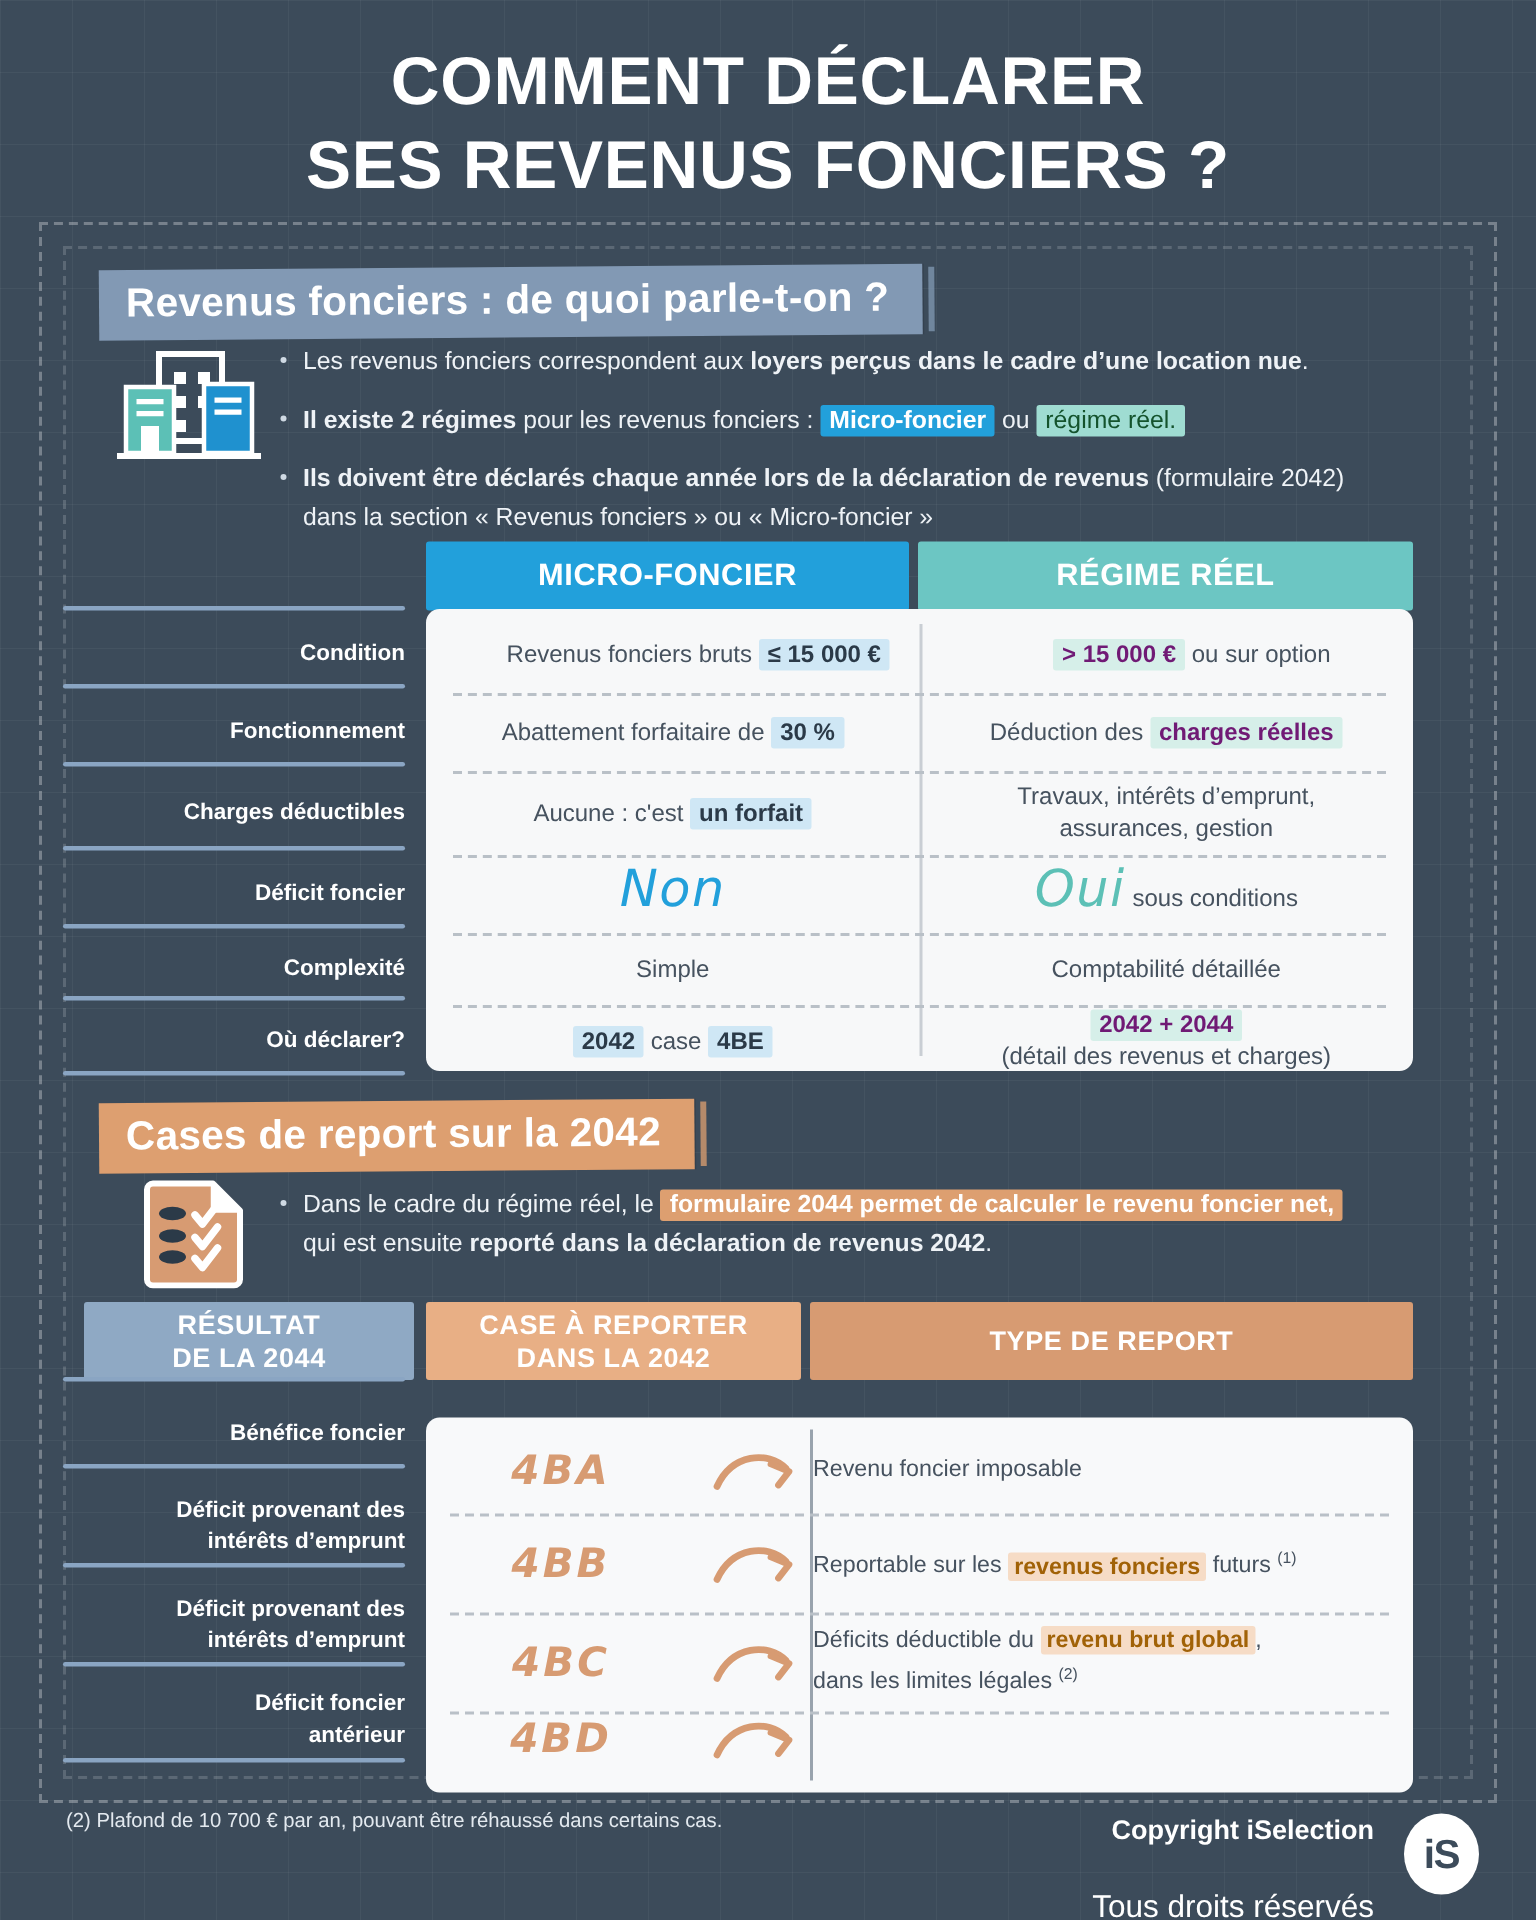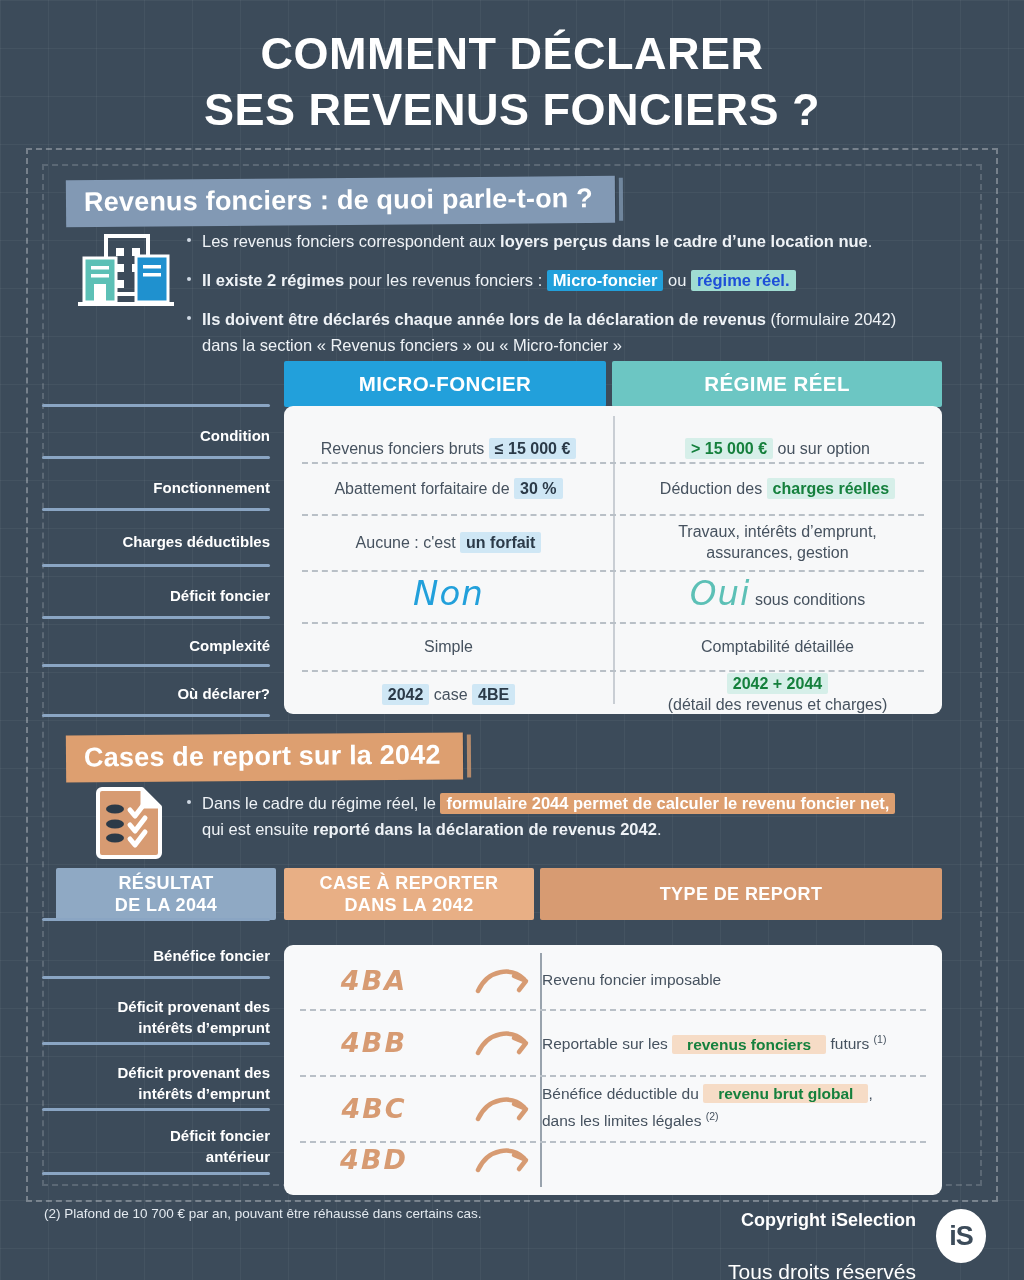--- a/index.html
+++ b/index.html
@@ -72,21 +72,21 @@
   .banner-orange{ background:#dd9f70; }
 
   
   .bullets { position:absolute; color:#eef2f6; font-size:16.5px; line-height:26px; }
   .bullets .row { position:relative; padding-left:17px; margin-bottom:13px; }
   .bullets .row:last-child { margin-bottom:0; }
   .dot { position:absolute; left:2px; top:10px; width:4px; height:4px; border-radius:50%; background:#cfd9e3; }
   .b { font-weight:bold; }
   .hl { padding:1px 6px 2px; border-radius:2px; }
   .hl-blue  { background:#22a0db; color:#fff; font-weight:bold; }
-  .hl-mint  { background:#9fdcd2; color:#1d4ed8; font-weight:bold;margin-top:38px; }
+  .hl-mint  { background:#9fdcd2; color:#14532d; font-weight:normal;margin-top:38px; }
   .hl-orange{ background:#dd9f70; color:#fff; font-weight:bold; }
 
   
   .icon-build { position:absolute; left:78px; top:232px; }
   .icon-clip  { position:absolute; left:96px; top:783px; }
 
   
   .cmp-head {
     position:absolute; top:361px; height:46px;
     color:#fff; font-weight:bold; font-size:20.5px; letter-spacing:.4px;
@@ -114,21 +114,21 @@
     position:absolute; left:18px; right:18px; height:0;
     border-top:2px dashed #b9c0c7;
   }
 
   .hand { font-family:"DejaVu Sans", sans-serif; font-size:34px; font-weight:normal;
           letter-spacing:1px; font-style:italic; }
   .hand-blue { color:#22a0db; }
   .hand-teal { color:#5cc0b6; }
 
   .cell .hl-lightblue { background:#cfe7f5; color:#2b3a48; font-weight:bold; padding:2px 6px; border-radius:2px; }
-  .cell .hl-lightmint { background:#d6efe9; color:#15803d; font-weight:bold; padding:2px 6px; border-radius:2px; }
+  .cell .hl-lightmint { background:#d6efe9; color:#701a75; font-weight:bold; padding:2px 6px; border-radius:2px; }
 
   
   .rowlabel {
     position:absolute; right:0; width:230px;
     text-align:right; color:#ffffff; font-weight:bold; font-size:15px; line-height:21px;
   }
   .labelline { position:absolute; left:42px; width:228px; height:3px; background:#8aa5c3; border-radius:2px; }
 
   
   .rep-head {
@@ -149,21 +149,21 @@
   .rep-sep { position:absolute; left:16px; right:16px; height:0; border-top:2px dashed #b9c0c7; }
 
   .rep-row { position:absolute; left:0; width:658px; display:flex; align-items:center; }
   .rep-code {
     width:180px; text-align:center; color:#d79b72;
     font-family:"DejaVu Sans", sans-serif; font-size:27px; font-weight:bold;
     font-style:italic; letter-spacing:2px;
   }
   .rep-arrow { width:78px; display:flex; align-items:center; justify-content:center; }
   .rep-text { flex:1; color:#46525f; font-size:15.5px; line-height:22px; padding-right:14px; }
-  .hl-peach { background:#f6dcc6; color:#15803d; font-weight:bold; padding:1px 15px; border-radius:2px; }
+  .hl-peach { background:#f6dcc6; color:#a16207; font-weight:bold; padding:1px 4px; border-radius:2px; }
   .sup { font-size:10.5px; vertical-align:super; }
 
   
   .footnotes {
     position:absolute; left:44px; top:1203px;
     color:#e3e9ef; font-size:13.5px; line-height:21px;
   }
   .copyright {
     position:absolute; right:108px; top:1208px;
     color:#ffffff; text-align:right;
@@ -217,21 +217,21 @@
       <div class="row"><span class="dot"></span><span class="b">Il existe 2 régimes</span><span> pour les revenus fonciers : </span><span class="hl hl-blue">Micro-foncier</span><span> ou </span><span class="hl hl-mint">régime réel.</span></div>
       <div class="row"><span class="dot"></span><span class="b">Ils doivent être déclarés chaque année lors de la déclaration de revenus</span><span> (formulaire 2042)</span><br><span>dans la section « Revenus fonciers » ou « Micro-foncier »</span></div>
     </div>
 
   <div class="cmp-head" id="cmp-head-micro">MICRO-FONCIER</div>
   <div class="cmp-head" id="cmp-head-reel">RÉGIME RÉEL</div>
 
   <div class="cmp-card">
     <div class="cmp-vline"></div>
     <div id="cmp-body">
-        <div class="cmp-row" style="top: 16px; height: 52px;">
+        <div class="cmp-row" style="top: 4px; height: 52px; margin-left: 17px;">
           <div class="cell"><span>Revenus fonciers bruts </span><span class="hl-lightblue">≤ 15 000 €</span></div>
           <div class="cell"><span class="hl-lightmint">&gt; 15 000 €</span><span> ou sur option</span></div>
         </div>
         <div class="cmp-sep" style="top: 56px;"></div>
         <div class="cmp-row" style="top: 56px; height: 52px;">
           <div class="cell"><span>Abattement forfaitaire de </span><span class="hl-lightblue">30 %</span></div>
           <div class="cell"><span>Déduction des </span><span class="hl-lightmint">charges réelles</span></div>
         </div>
         <div class="cmp-sep" style="top: 108px;"></div>
         <div class="cmp-row" style="top: 108px; height: 56px;">
@@ -328,21 +328,21 @@
         </div>
         <div class="rep-sep" style="top: 130px;"></div>
         <div class="rep-row" style="top: 130px; height: 66px;">
           <div class="rep-code">4BC</div>
           <div class="rep-arrow">
             <svg width="58" height="34" viewBox="0 0 58 34">
               <path d="M4 28 C14 6, 38 4, 50 16" fill="none" stroke="#d79b72" stroke-width="4.5" stroke-linecap="round"></path>
               <path d="M40 13 L52 18 L45 27" fill="none" stroke="#d79b72" stroke-width="4.5" stroke-linecap="round" stroke-linejoin="round"></path>
             </svg>
           </div>
-          <div class="rep-text"><span>Bénéfice déductible du </span><span class="hl-peach">revenu brut global</span><span>,</span><br><span>dans les limites légales </span><span class="sup">(2)</span></div>
+          <div class="rep-text"><span>Déficits déductible du </span><span class="hl-peach">revenu brut global</span><span>,</span><br><span>dans les limites légales </span><span class="sup">(2)</span></div>
         </div>
         <div class="rep-sep" style="top: 196px;"></div>
         <div class="rep-row" style="top: 184px; height: 60px;">
           <div class="rep-code">4BD</div>
           <div class="rep-arrow">
             <svg width="58" height="34" viewBox="0 0 58 34">
               <path d="M4 28 C14 6, 38 4, 50 16" fill="none" stroke="#d79b72" stroke-width="4.5" stroke-linecap="round"></path>
               <path d="M40 13 L52 18 L45 27" fill="none" stroke="#d79b72" stroke-width="4.5" stroke-linecap="round" stroke-linejoin="round"></path>
             </svg>
           </div>

